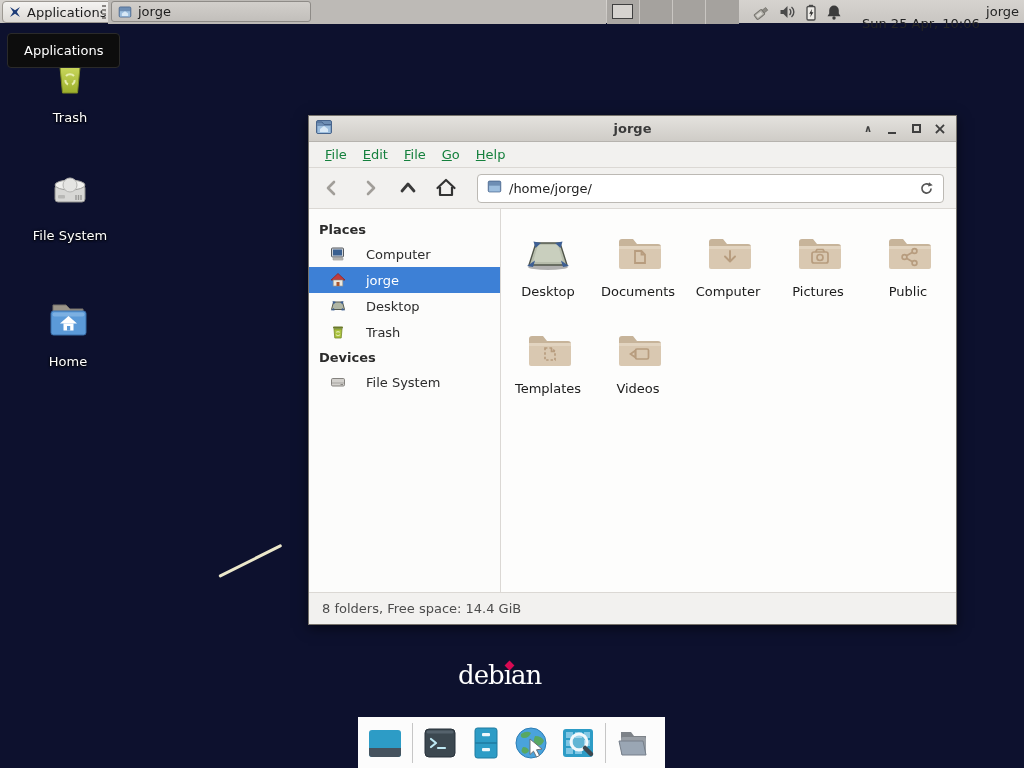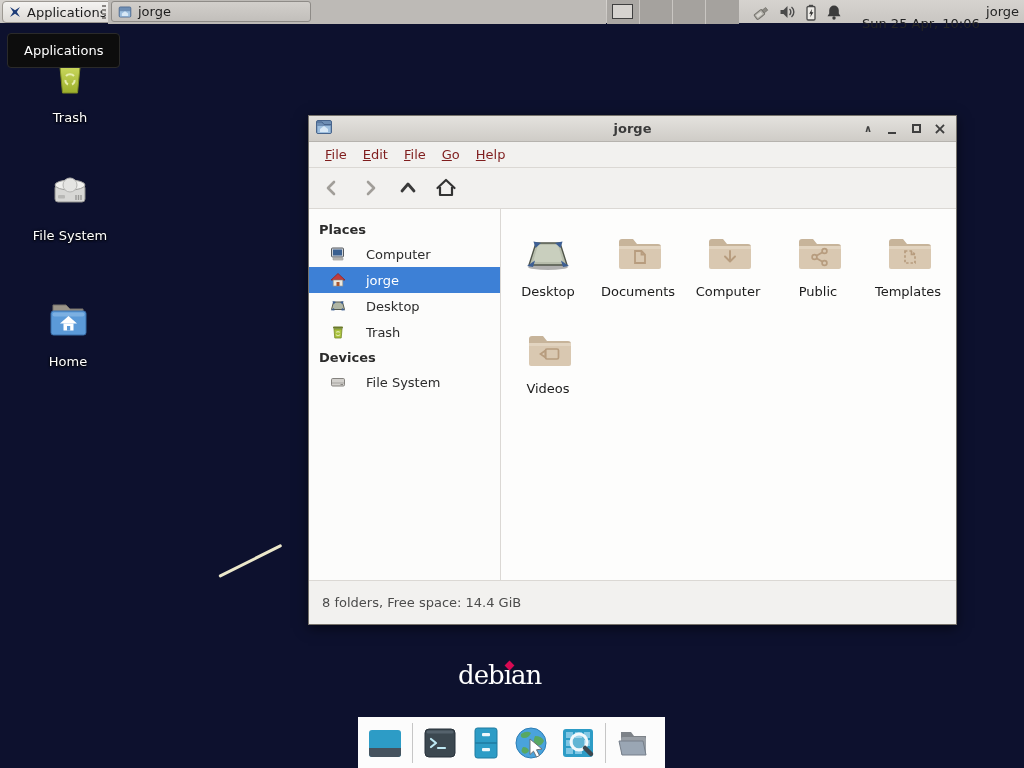--- a/index.html
+++ b/index.html
@@ -62,41 +62,41 @@
               padding:0 6px; position:relative; border-bottom:1px solid #b6b3ae; }
   .title-text { position:absolute; left:0; right:0; text-align:center; font-weight:bold; color:#3a3a3a; }
   .win-btns { margin-left:auto; display:flex; gap:4px; z-index:1; }
   .win-btn { width:20px; height:20px; display:flex; align-items:center; justify-content:center; color:#3f3f3f; }
   .glyph-shade { font-size:10px; font-weight:bold; }
   .glyph-min { width:8px; height:2px; background:#3f3f3f; margin-top:8px; }
   .glyph-max { width:9px; height:9px; border:2px solid #3f3f3f; }
   .glyph-close { font-size:16px; font-weight:bold; }
   .menubar { height:26px; background:#f2f1ef; border-bottom:1px solid #dbd8d4; display:flex; align-items:center;
              padding-left:8px; }
-  .menu-item { display:inline-block; padding:4px 8px; color:#7f1d1d; }
+  .menu-item { display:inline-block; padding:4px 8px; color:#15803d; }
   .menu-item::first-letter { text-decoration:underline; }
   .toolbar { height:41px; background:#f2f1ef; border-bottom:1px solid #dbd8d4; display:flex; align-items:center;
              padding:0 12px; gap:16px; }
   .nav-btn { display:flex; align-items:center; justify-content:center; width:22px; height:22px; }
   .pathbar { flex:1; height:29px; background:#fff; border:1px solid #bcb9b4; border-radius:4px;
              display:flex; align-items:center; gap:7px; padding:0 9px; margin-left:4px; }
   .path-text { color:#222; }
   .reload-btn { margin-left:auto; display:flex; align-items:center; }
   .win-body { flex:1; display:flex; min-height:0; }
   .sidebar { width:192px; background:#fcfcfb; border-right:1px solid #dbd8d4; padding-top:8px; }
   .side-header { padding:5px 10px 4px; font-weight:bold; color:#2c2c2c; }
   .side-item { display:flex; align-items:center; gap:20px; padding:4px 8px 4px 21px; color:#2c2c2c; height:26px; }
   .side-item.selected { background:#3d80d6; color:#fff; }
   .side-item svg { flex:none; }
   .filepane { flex:1; background:#fdfdfc; padding:12px 0 0 2px; display:flex; flex-wrap:wrap;
               align-content:flex-start; }
   .file-item { width:90px; height:97px; display:flex; flex-direction:column; align-items:center;
                justify-content:flex-start; padding-top:10px; gap:9px; }
   .file-item .lbl { color:#1c1c1c; }
-  .statusbar { height:44px; background:#f2f1ef; border-top:1px solid #dbd8d4; display:flex; align-items:center;
+  .statusbar { height:32px; background:#f2f1ef; border-top:1px solid #dbd8d4; display:flex; align-items:center;
                padding:0 13px; color:#4c4c4c; }
 </style>
 </head>
 <body>
 
 <div id="screen">
 
   <div id="trail"></div>
 
   <div class="desk-icon" style="left:24px; top:52px;">
@@ -259,20 +259,35 @@
         <svg width="20" height="20" viewBox="0 0 20 20">
             <polyline points="4,13 10,6 16,13" stroke="#3a3a3a" stroke-width="2.8" fill="none" stroke-linecap="round" stroke-linejoin="round"></polyline>
           </svg>
       </span>
       <span class="nav-btn">
         <svg width="22" height="22" viewBox="0 0 22 22">
           <path d="M2.5 11 L11 3 L19.5 11" stroke="#333" stroke-width="2.2" fill="none" stroke-linecap="round" stroke-linejoin="round"></path>
           <path d="M5 10 V18 H17 V10" stroke="#333" stroke-width="2.2" fill="none" stroke-linejoin="round"></path>
         </svg>
       </span>
+      <span class="pathbar">
+        <span>
+          <svg width="15" height="15" viewBox="0 0 18 18">
+            <rect x="1.5" y="2.5" width="15" height="13" rx="1.5" fill="#6e8eb4" stroke="#47648c"></rect>
+            <path d="M2.5 8 h13 v7 h-13 z" fill="#9dbede"></path>
+          </svg>
+        </span>
+        <span class="path-text">/home/jorge/</span>
+        <span class="reload-btn">
+          <svg width="15" height="15" viewBox="0 0 18 18">
+            <path d="M14.5 9 a5.5 5.5 0 1 1 -2 -4.3" stroke="#555" stroke-width="2" fill="none"></path>
+            <polygon points="12,1.5 16.5,5 11,6.5" fill="#555"></polygon>
+          </svg>
+        </span>
+      </span>
     </div>
 
     <div class="win-body">
       <div class="sidebar">
         <div class="side-header">Places</div>
         <div class="side-item">
           <svg width="16" height="16" viewBox="0 0 16 16">
             <rect x="1.5" y="2" width="12" height="9" rx="1" fill="#cdd2d8" stroke="#55595e"></rect>
             <rect x="3" y="3.5" width="9" height="6" fill="#3a5f8f"></rect>
             <rect x="3" y="12" width="10" height="2" rx=".5" fill="#c4c2be" stroke="#8a8884" stroke-width=".6"></rect>
@@ -350,20 +365,33 @@
             <rect x="5" y="15" width="42" height="23" rx="2" fill="#d9c8b1"></rect>
             <rect x="5" y="15" width="42" height="3" fill="#e2d4c0"></rect>
             <g stroke="#b79c7e" stroke-width="1.9" fill="none" stroke-linecap="round" stroke-linejoin="round">
               <path d="M26 20 v10 M21 25.5 l5 5 5 -5"></path>
             </g>
           </svg>
           <span class="lbl">Computer</span>
         </div>
 
 
+        <div class="file-item">
+          <svg width="48" height="44" viewBox="0 0 48 44">
+            <path d="M5 11 q0 -3 3 -3 h11 l4 5 h21 q3 0 3 3 v2 H5 z" fill="#c7b49a"></path>
+            <rect x="5" y="15" width="42" height="23" rx="2" fill="#d9c8b1"></rect>
+            <rect x="5" y="15" width="42" height="3" fill="#e2d4c0"></rect>
+            <g stroke="#b79c7e" stroke-width="1.7" fill="none">
+              <rect x="18" y="21" width="16" height="11" rx="2"></rect>
+              <circle cx="26" cy="26.5" r="3"></circle>
+              <path d="M21.5 21 l1.5 -2.5 h6 l1.5 2.5"></path>
+            </g>
+          </svg>
+          <span class="lbl">Pictures</span>
+        </div>
 
         <div class="file-item">
           <svg width="48" height="44" viewBox="0 0 48 44">
             <path d="M5 11 q0 -3 3 -3 h11 l4 5 h21 q3 0 3 3 v2 H5 z" fill="#c7b49a"></path>
             <rect x="5" y="15" width="42" height="23" rx="2" fill="#d9c8b1"></rect>
             <rect x="5" y="15" width="42" height="3" fill="#e2d4c0"></rect>
             <g stroke="#b79c7e" stroke-width="1.7" fill="none">
               <circle cx="20.5" cy="26" r="2.4"></circle>
                 <circle cx="30.5" cy="20" r="2.4"></circle>
                 <circle cx="30.5" cy="32" r="2.4"></circle>

